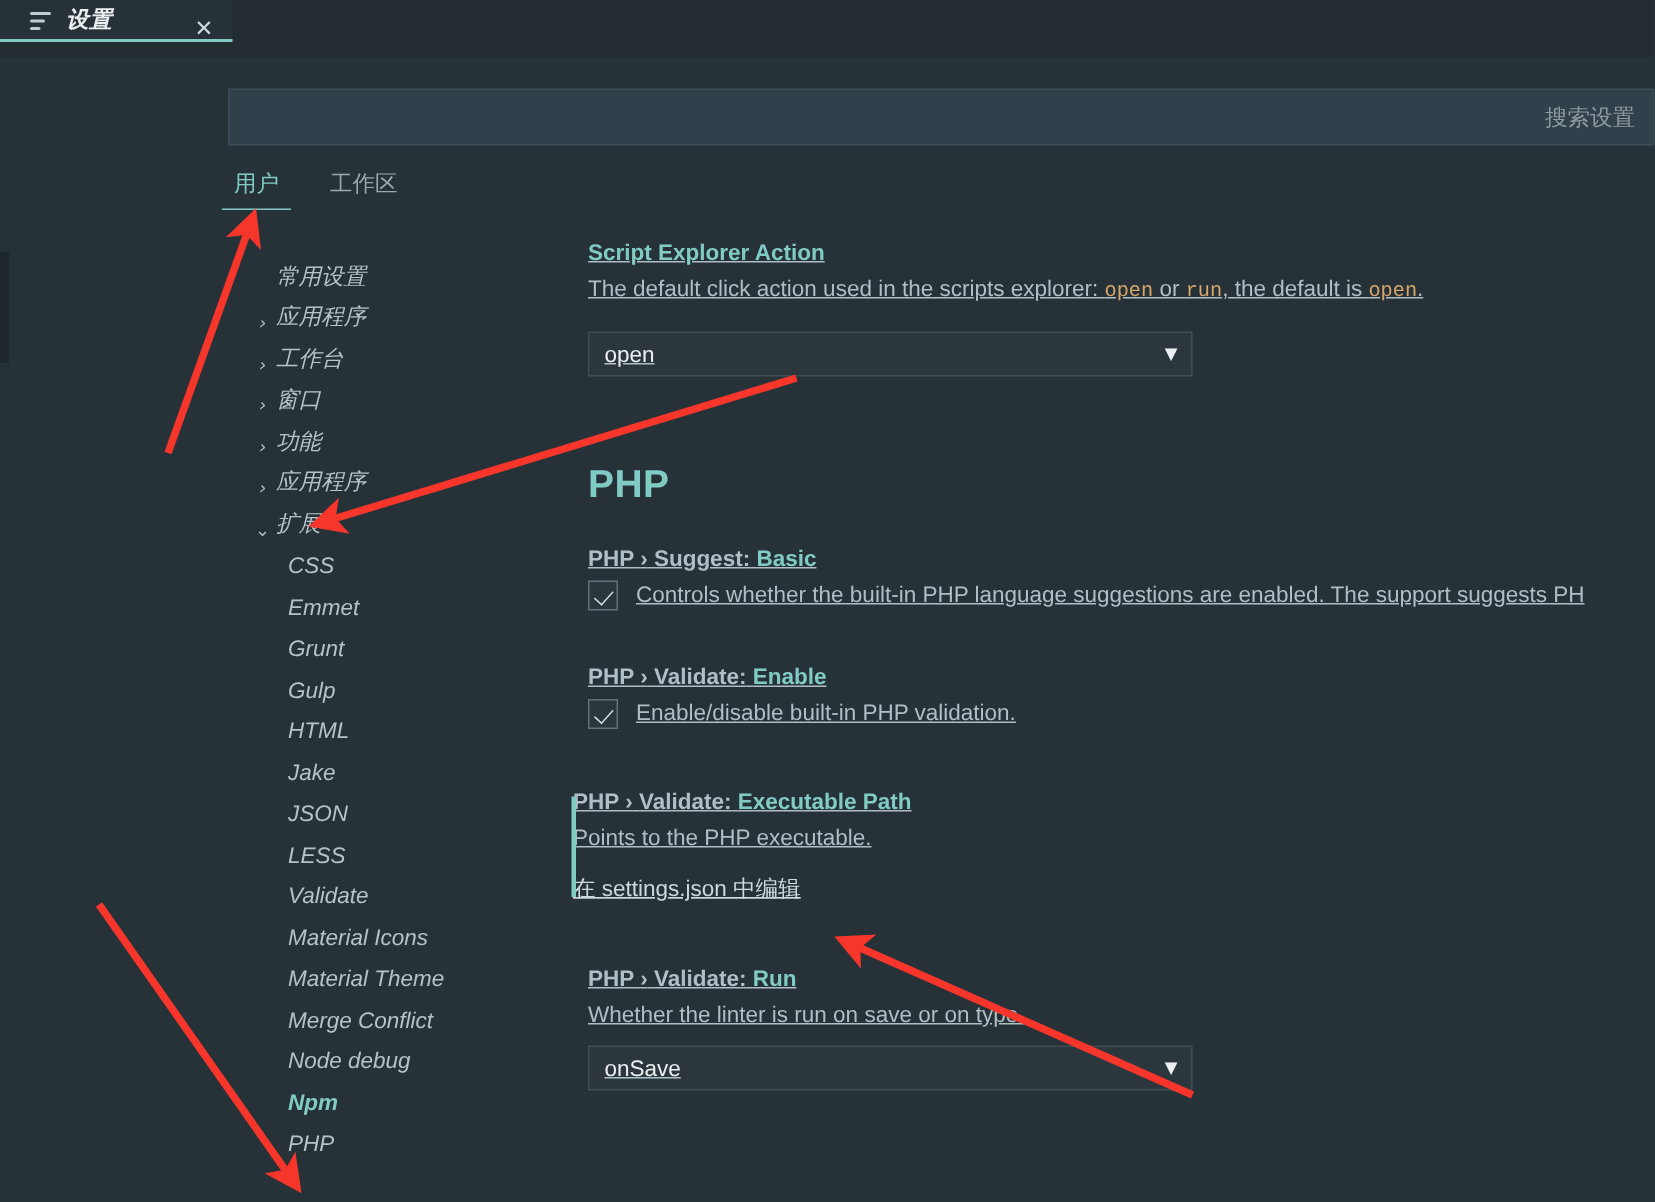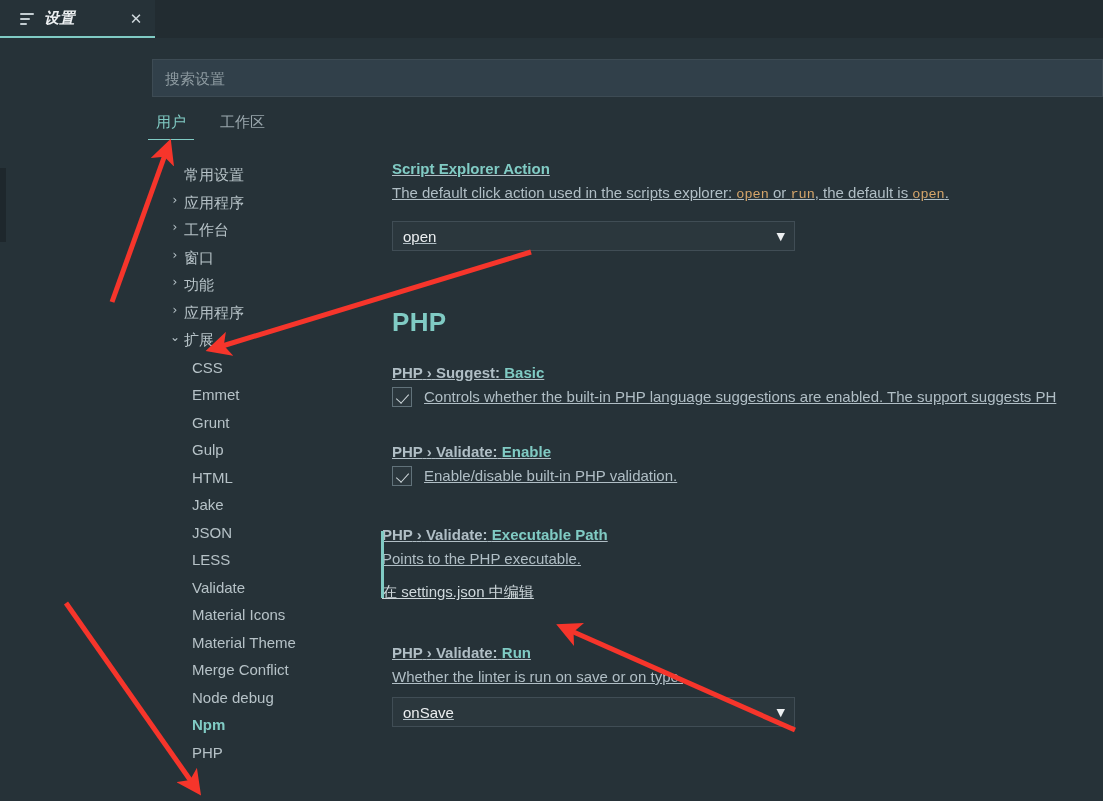--- a/index.html
+++ b/index.html
@@ -11,21 +11,21 @@
     color: #b0bec5;
   }
   #root { position: relative; width: 1103px; height: 801px; overflow: hidden; }
 
   
   .tabbar {
     position: absolute; left: 0; top: 0; width: 1103px; height: 38px;
     background: #222c31;
   }
   .tab {
-    position: absolute; left: 0; top: 0; width: 155px; height: 38px;
+    position: absolute; left: 0; top: 0; width: 155px; height: 28px;
     background: #263238;
     display: flex; align-items: center;
     border-bottom: 2px solid #80cbc4;
   }
   .tab-icon {
     width: 16px; height: 16px; margin-left: 20px; margin-right: 8px;
     position: relative; flex: none;
   }
   .tab-icon i {
     display: block; position: absolute; left: 0; height: 2px;
@@ -54,20 +54,21 @@
   
   .search-wrap {
     position: absolute; left: 152px; top: 59px;
     width: 951px; height: 38px;
     background: #31404a; border: 1px solid #3d4b54;
   }
   .search-input {
     width: 100%; height: 100%; background: transparent; border: 0; outline: none;
     padding: 0 12px; font-size: 15px; color: #eceff1;
     font-family: "Liberation Sans", sans-serif;
+    text-align: right;
   }
   .search-input::placeholder { color: #8e9ba1; }
 
   
   .scopes {
     position: absolute; left: 152px; top: 113px;
     height: 36px; display: flex; align-items: flex-start;
   }
   .scope {
     font-size: 15px; color: #9aa7ad; padding: 0 4px 8px 4px;
@@ -78,22 +79,22 @@
     content: ""; position: absolute; left: -4px; right: -4px; bottom: 0;
     height: 1.5px; background: #80cbc4;
   }
 
   
   .tree {
     position: absolute; left: 152px; top: 166px; width: 225px;
     font-size: 15px;
   }
   .tree-item {
-    height: 27.5px; display: flex; align-items: flex-start;
-    color: #b6c2c7; white-space: nowrap;
+    height: 27.5px; display: flex; align-items: flex-end;
+    color: #b6c2c7; white-space: nowrap; font-style: italic;
   }
   .tree-item .chev {
     width: 18px; flex: none; color: #b6c2c7;
     font-size: 12px; text-align: center; line-height: 1;
     font-family: "DejaVu Sans", sans-serif;
   }
   .tree-item .chev.spacer { color: transparent; }
   .tree-item.lvl0 { padding-left: 14px; }
   .tree-item.lvl1 { padding-left: 40px; }
   .tree-item.selected .tree-label { color: #80cbc4; font-weight: bold; }

